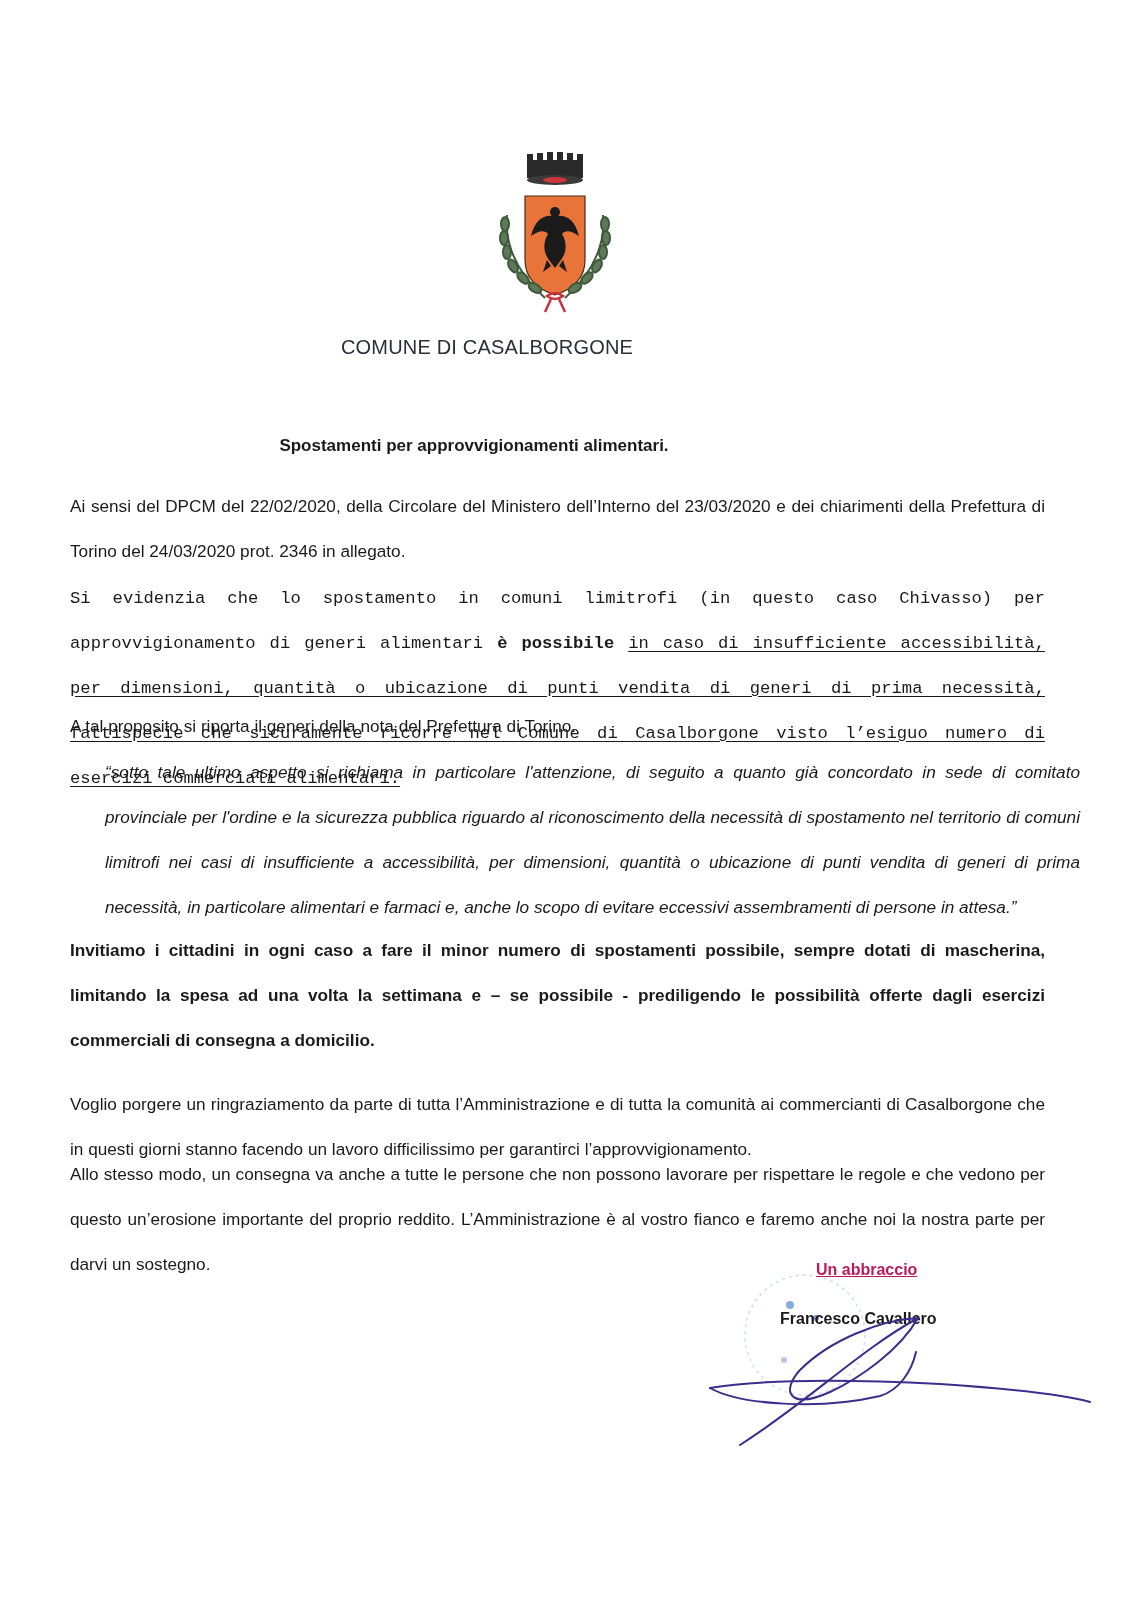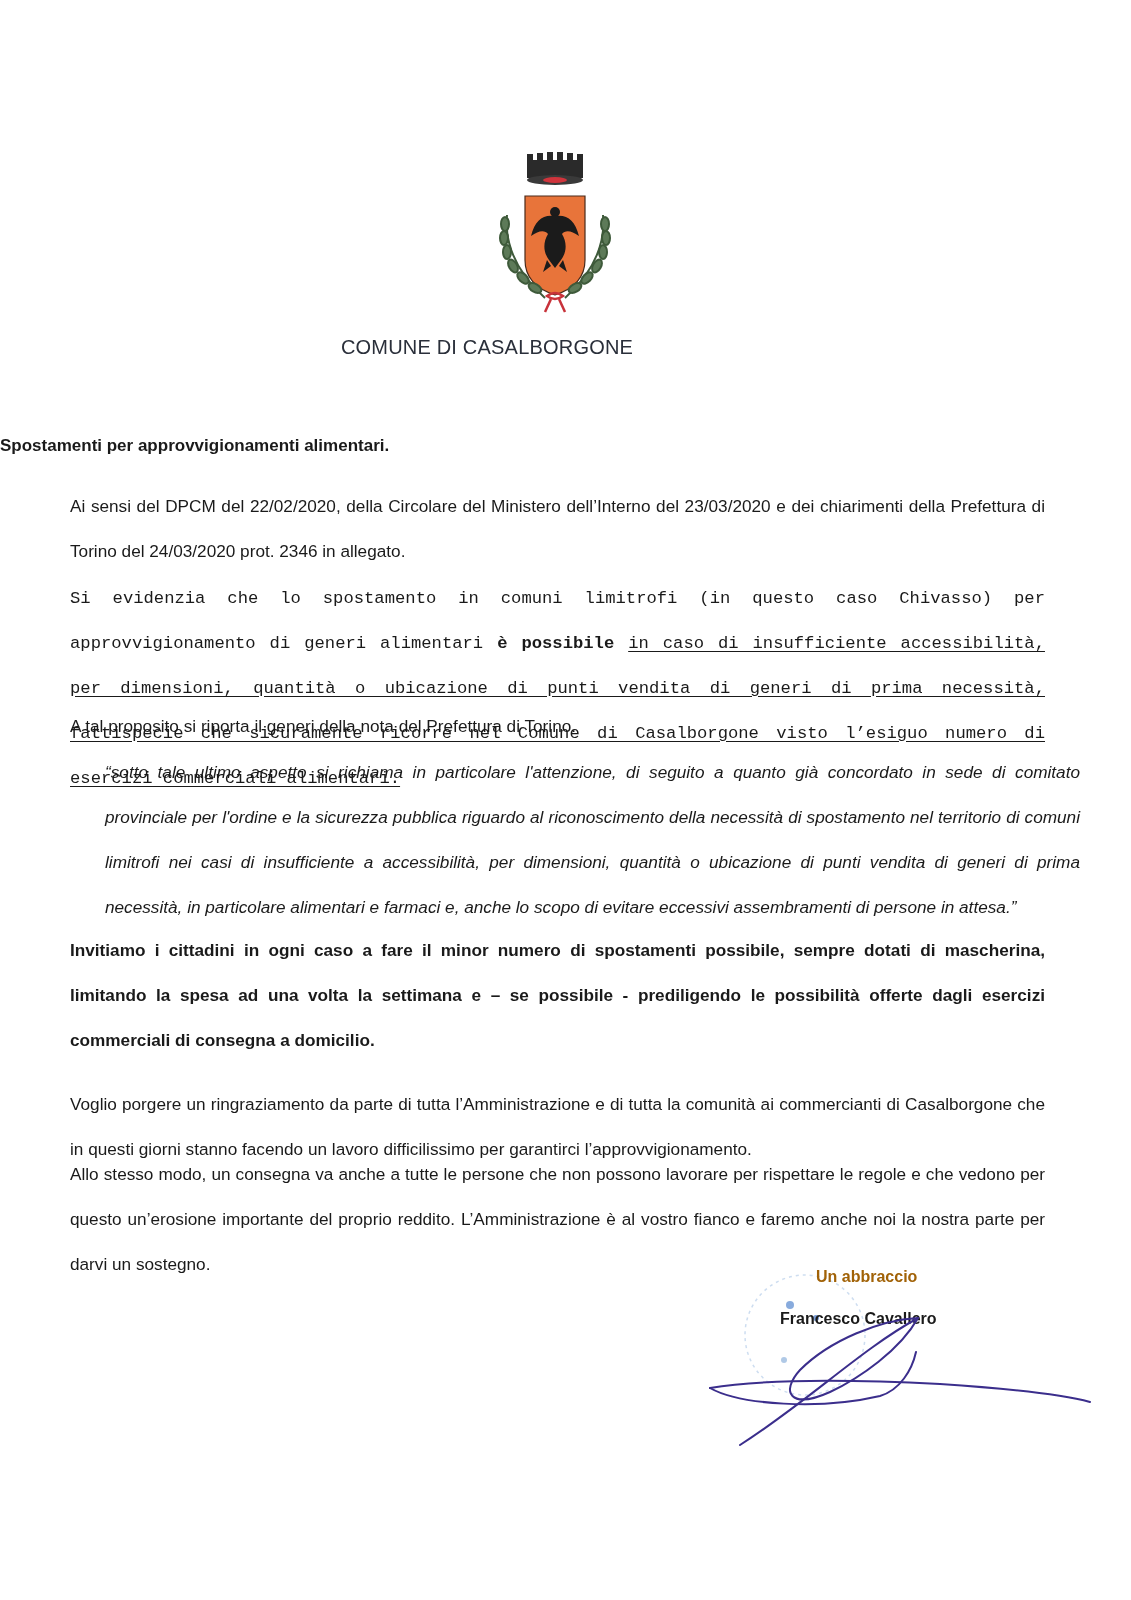--- a/index.html
+++ b/index.html
@@ -1,29 +1,29 @@
 <!DOCTYPE html>
 <html><head>
   <meta charset="utf-8">
   <style>
     html, body { margin: 0; padding: 0; background: #ffffff; }
     body { width: 1131px; height: 1600px; position: relative; overflow: hidden;
       font-family: "Liberation Sans", "DejaVu Sans", sans-serif; color: #1a1a1a; }
     .crest { position: absolute; left: 485px; top: 150px; width: 140px; height: 165px; }
     .header-title { position: absolute; left: 0; width: 974px; top: 336px; text-align: center;
       font-size: 20px; color: #2a2f3a; letter-spacing: 0.2px; }
-    .doc-title { position: absolute; left: 0; width: 948px; top: 436px; text-align: left;
+    .doc-title { position: absolute; left: 0; width: 948px; top: 436px; text-align: center;
       font-size: 17px; font-weight: bold; }
     .para { position: absolute; left: 70px; width: 975px; font-size: 17.2px; line-height: 45px;
       text-align: justify; text-align-last: left; }
     .para u { text-decoration: underline; text-underline-offset: 3px; }
     .italic { font-style: italic; margin-left: 35px; }
     .bold { font-weight: bold; }
     .sig-block { position: absolute; left: 680px; top: 1260px; width: 420px; height: 190px; }
-    .sig-line1 { position: absolute; left: 136px; top: 8px; font-size: 16px; font-weight: bold; color: #a16207; }
+    .sig-line1 { position: absolute; left: 136px; top: 1px; font-size: 16px; font-weight: bold; color: #be185d; text-decoration: underline; }
     .sig-line2 { position: absolute; left: 100px; top: 50px; font-size: 16px; font-weight: bold; color: #1a1a1a; }
     .sig-svg { position: absolute; left: 0; top: 0; width: 420px; height: 190px; }
   </style>
 </head>
 <body>
 
 <div class="crest">
   <svg width="140" height="165" viewBox="0 0 140 165">
 
     <g>

